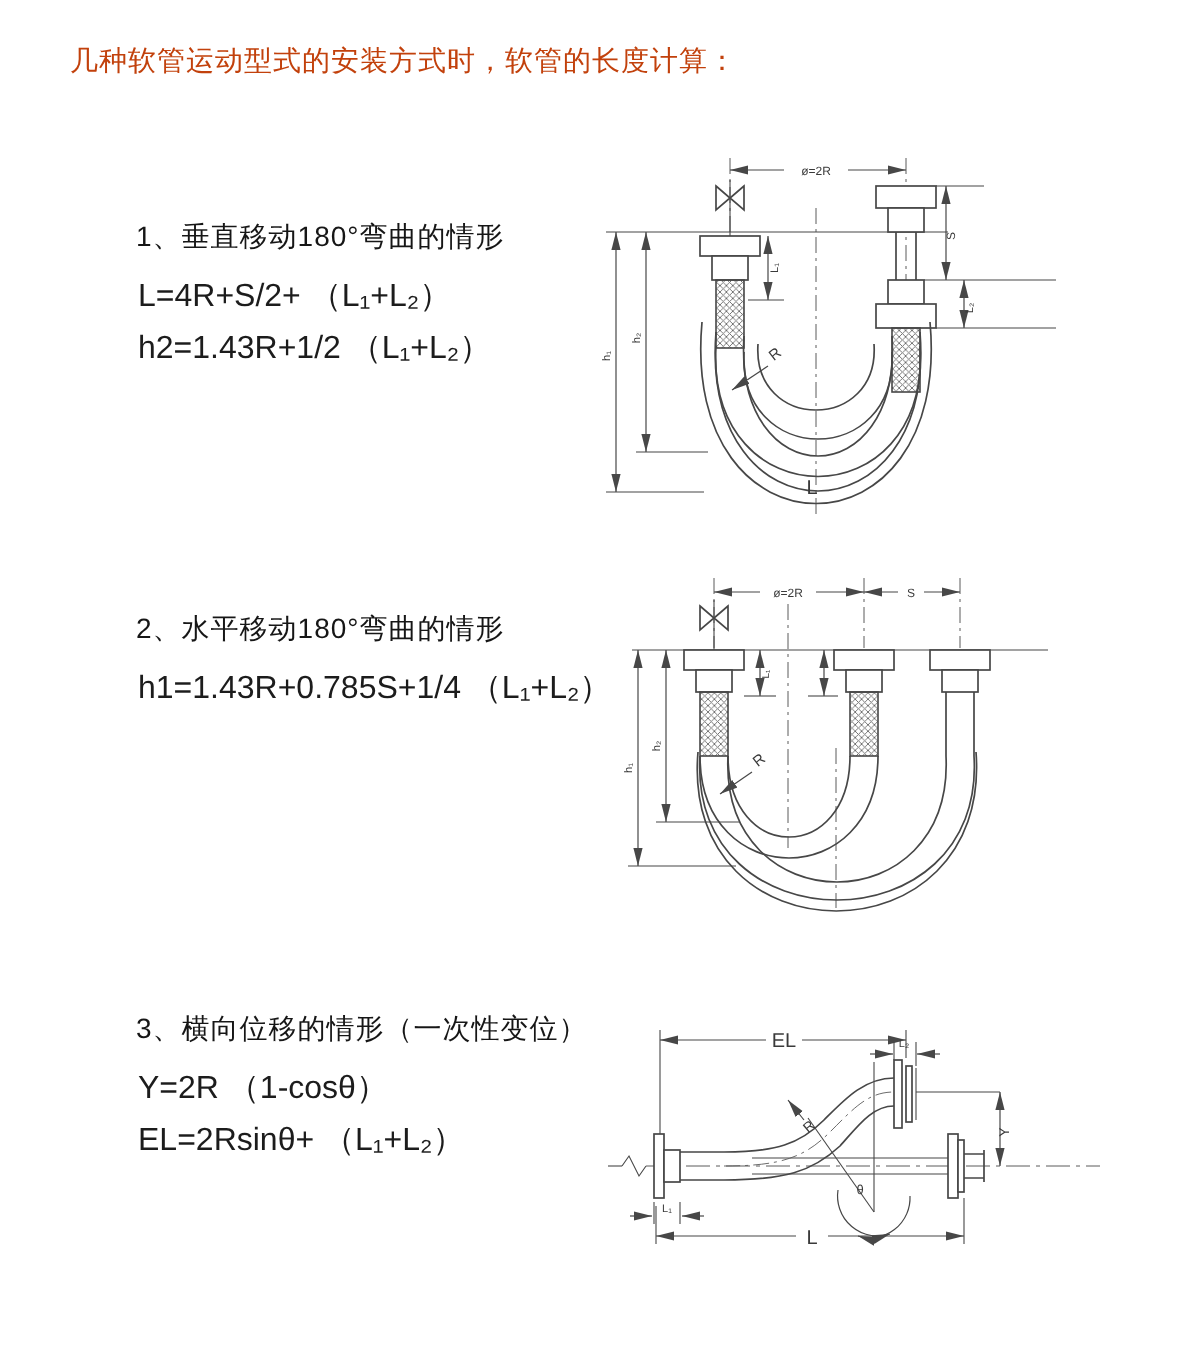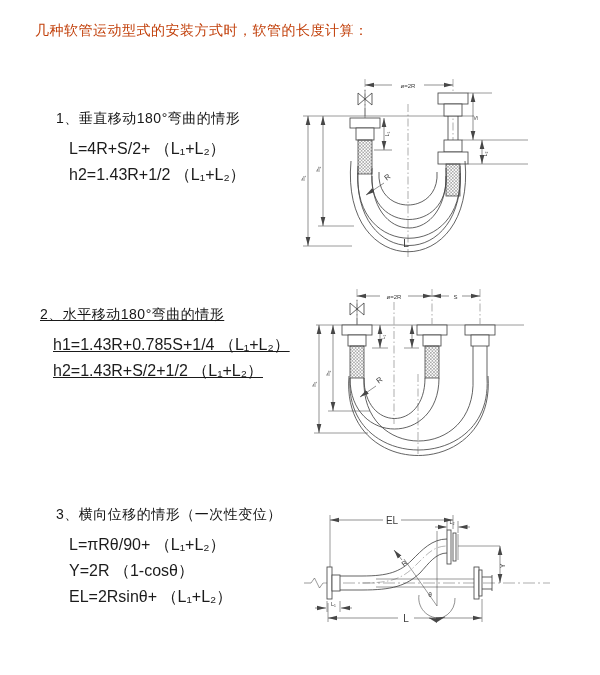--- a/index.html
+++ b/index.html
@@ -8,21 +8,21 @@
     background:#ffffff;
     font-family:"Liberation Sans","DejaVu Sans",sans-serif;
     color:#1a1a1a;
   }
   .page-title{
     position:absolute;left:35px;top:22px;
     font-size:14px;letter-spacing:0.5px;color:#c2410c;
   }
   .section{position:absolute;}
   .sec-heading{
-    font-size:14px;margin:0 0 12px 4px;letter-spacing:0.5px;color:#161616;
+    font-size:14px;margin:0 0 12px 16px;letter-spacing:0.5px;color:#161616;
   }
   .formula{
     font-size:16px;margin:0 0 9px 17px;color:#1c1c1c;line-height:17px;
   }
   .diagram{position:absolute;}
   svg text{
     fill:#3a3a3a;
     font-family:"Liberation Sans","DejaVu Sans",sans-serif;
   }
   .ln{stroke:#474747;stroke-width:0.85;fill:none;}
@@ -36,29 +36,27 @@
 <body>
 
 <div class="page-title">几种软管运动型式的安装方式时，软管的长度计算：</div>
 
 <div class="section" style="left:52px;top:110px;">
   <p class="sec-heading">1、垂直移动180°弯曲的情形</p>
   <p class="formula">L=4R+S/2+ （L₁+L₂）</p>
   <p class="formula">h2=1.43R+1/2 （L₁+L₂）</p>
 </div>
 
-<div class="section" style="left:36px;top:306px;text-decoration:underline;">
+<div class="section" style="left:52px;top:306px;">
   <p class="sec-heading">2、水平移动180°弯曲的情形</p>
   <p class="formula">h1=1.43R+0.785S+1/4 （L₁+L₂）</p>
-  <p class="formula">h2=1.43R+S/2+1/2 （L₁+L₂）</p>
 </div>
 
 <div class="section" style="left:52px;top:506px;">
   <p class="sec-heading">3、横向位移的情形（一次性变位）</p>
-  <p class="formula">L=πRθ/90+ （L₁+L₂）</p>
   <p class="formula">Y=2R （1-cosθ）</p>
   <p class="formula">EL=2Rsinθ+ （L₁+L₂）</p>
 </div>
 
 <svg class="diagram" style="left:296px;top:66px;" width="240" height="196" viewBox="0 0 240 196">
   <defs>
     <marker id="d1a" viewBox="0 0 10 6" refX="9" refY="3" markerWidth="10" markerHeight="6" orient="auto-start-reverse" markerUnits="userSpaceOnUse">
       <path d="M0,0.7 L9,3 L0,5.3 Z" fill="#474747"></path>
     </marker>
     <pattern id="d1h" width="3.2" height="3.2" patternUnits="userSpaceOnUse">

